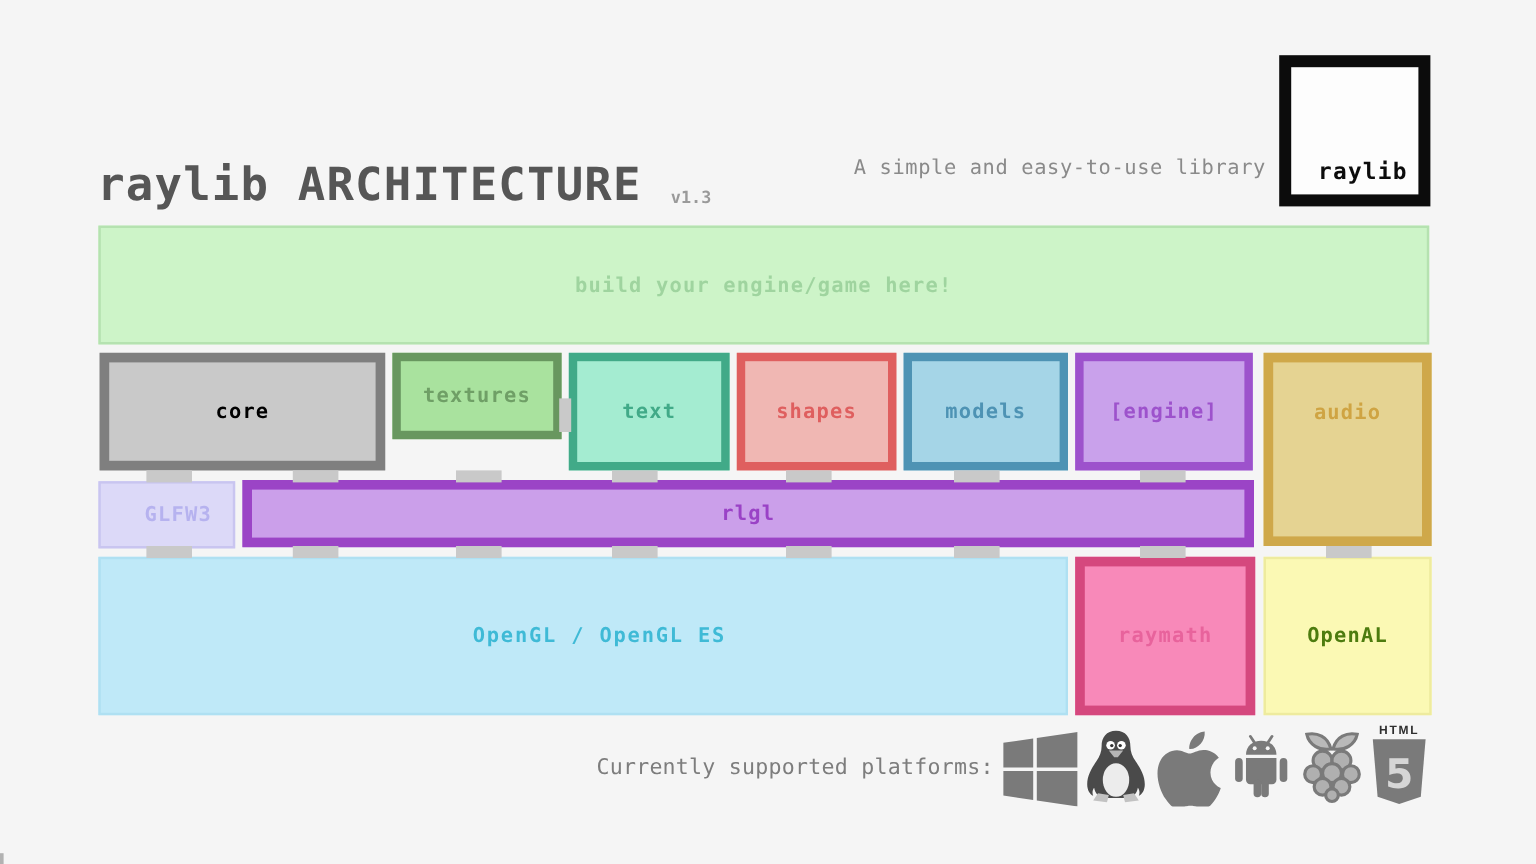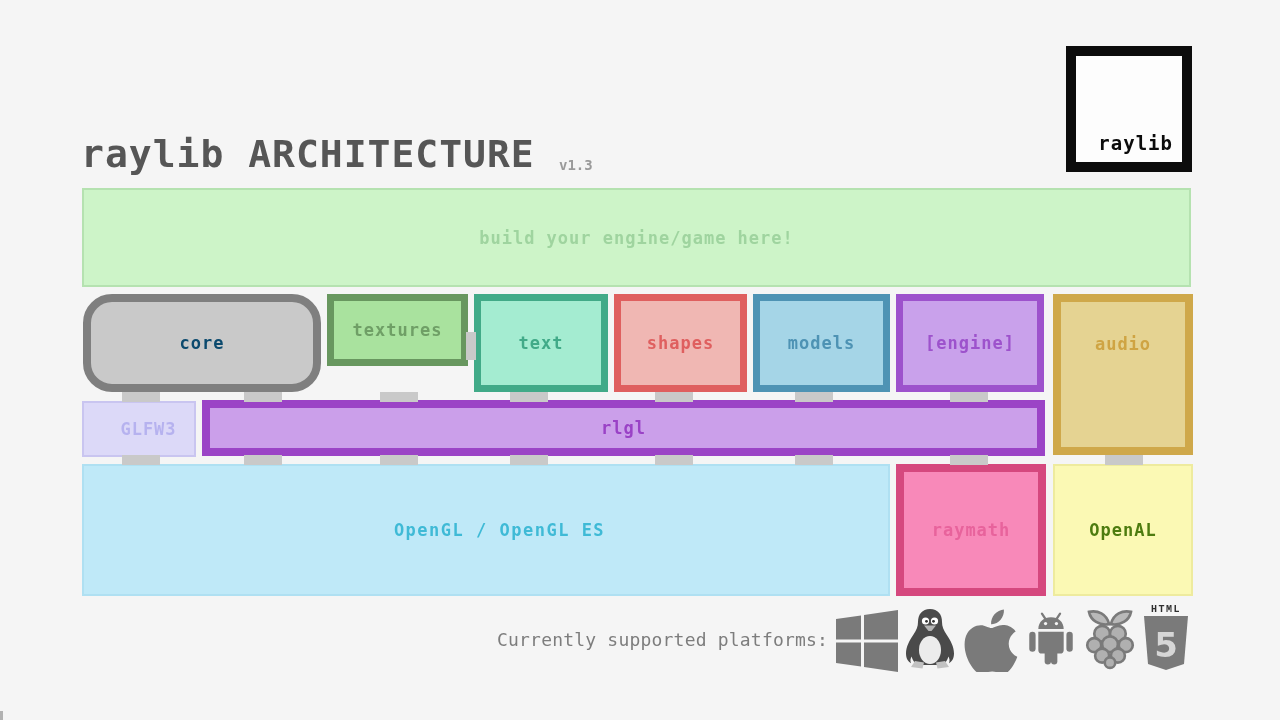--- a/index.html
+++ b/index.html
@@ -31,39 +31,40 @@
   .opengl {left:82px; top:464px;width:808px;height:132px;border:2px solid;letter-spacing:1.5px;padding-left:27px;}
   .raymath{left:896px;top:464px;width:150px;height:132px;border:8px solid;}
   .openal {left:1053px;top:464px;width:140px;height:132px;border:2px solid;}
   
   .tab{height:10px;width:38px;}
   .tab-h{width:10px;height:28px;}
   
   .platforms-label{left:497px;top:629px;font-size:18px;letter-spacing:0.2px;color:#7d7d7d;white-space:nowrap;}
   .icons-row{left:836px;top:604px;width:356px;height:70px;color:#7a7a7a;}
   .icon{position:absolute;}
-  .html5-top{display:block;text-align:center;font-size:10px;font-weight:bold;letter-spacing:1.5px;color:#2e2e2e;font-family:Liberation Mono, monospace;}
+  .html5-top{display:block;text-align:center;font-size:10px;font-weight:bold;letter-spacing:1.5px;color:#2e2e2e;font-family:Liberation Sans, sans-serif;}
   .corner-mark{left:0;top:711px;width:3px;height:9px;background:#b2b2b2;}
 </style>
 </head>
 <body>
 
 <div class="abs title" style="color: rgb(86, 86, 86);">raylib ARCHITECTURE</div>
 <div class="abs version" style="color: rgb(154, 154, 154);">v1.3</div>
 <div class="abs tagline" style="color: rgb(138, 138, 138);">
+  <div>A simple and easy-to-use library</div>
 </div>
 <div class="abs logo">
   <span class="logo-label">raylib</span>
 </div>
 
 <div class="abs dbox engine" style="background-color: rgb(205, 244, 200); border-color: rgb(181, 226, 176); color: rgb(159, 212, 159);">
   <span class="lbl">build your engine/game here!</span>
 </div>
 
-<div class="abs dbox m-core" style="border-color: rgb(127, 127, 127); background-color: rgb(201, 201, 201); color: #0c4a6e; border-radius: 29px;">
+<div class="abs dbox m-core" style="border-color: rgb(127, 127, 127); background-color: rgb(201, 201, 201); color: #000000;">
   <span class="lbl">core</span>
 </div>
 <div class="abs dbox m-textures" style="border-color: rgb(104, 151, 95); background-color: rgb(169, 226, 158); color: rgb(111, 159, 102);">
   <span class="lbl">textures</span>
 </div>
 <div class="abs dbox m-text" style="border-color: rgb(65, 170, 136); background-color: rgb(164, 236, 209); color: rgb(65, 170, 136);">
   <span class="lbl">text</span>
 </div>
 <div class="abs dbox m-shapes" style="border-color: rgb(223, 95, 95); background-color: rgb(240, 183, 179); color: rgb(223, 95, 95);">
   <span class="lbl">shapes</span>

